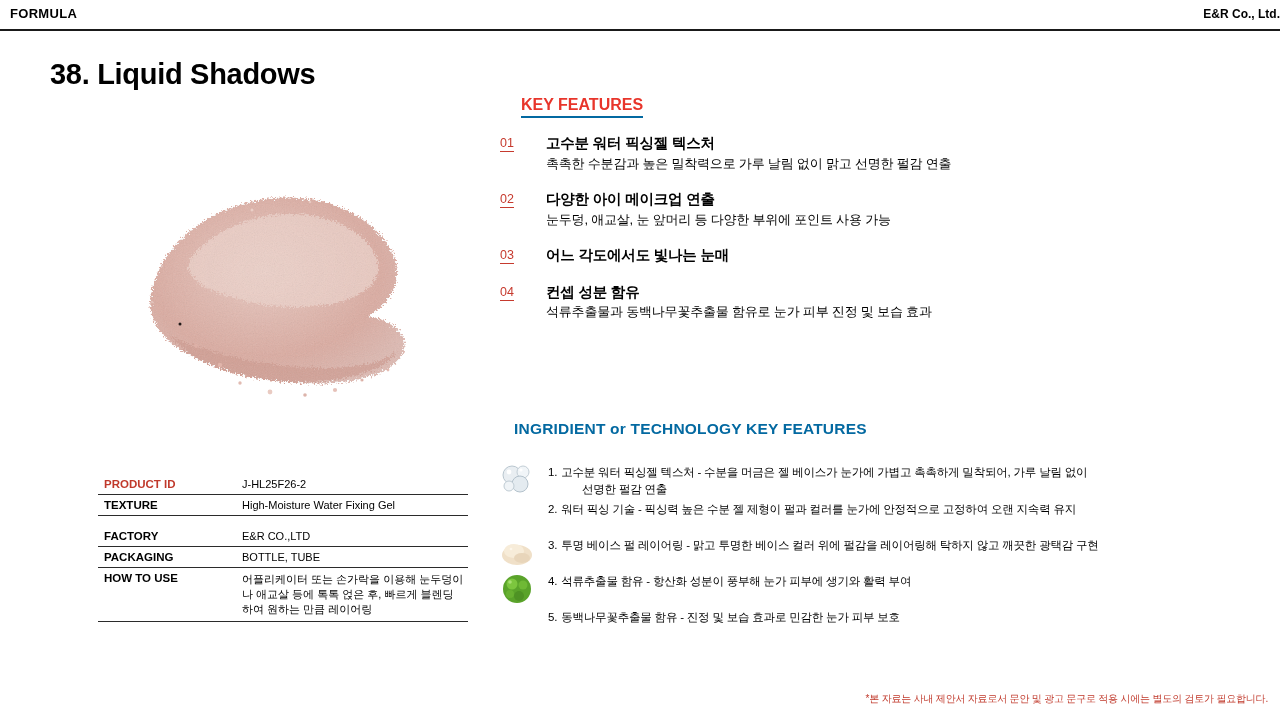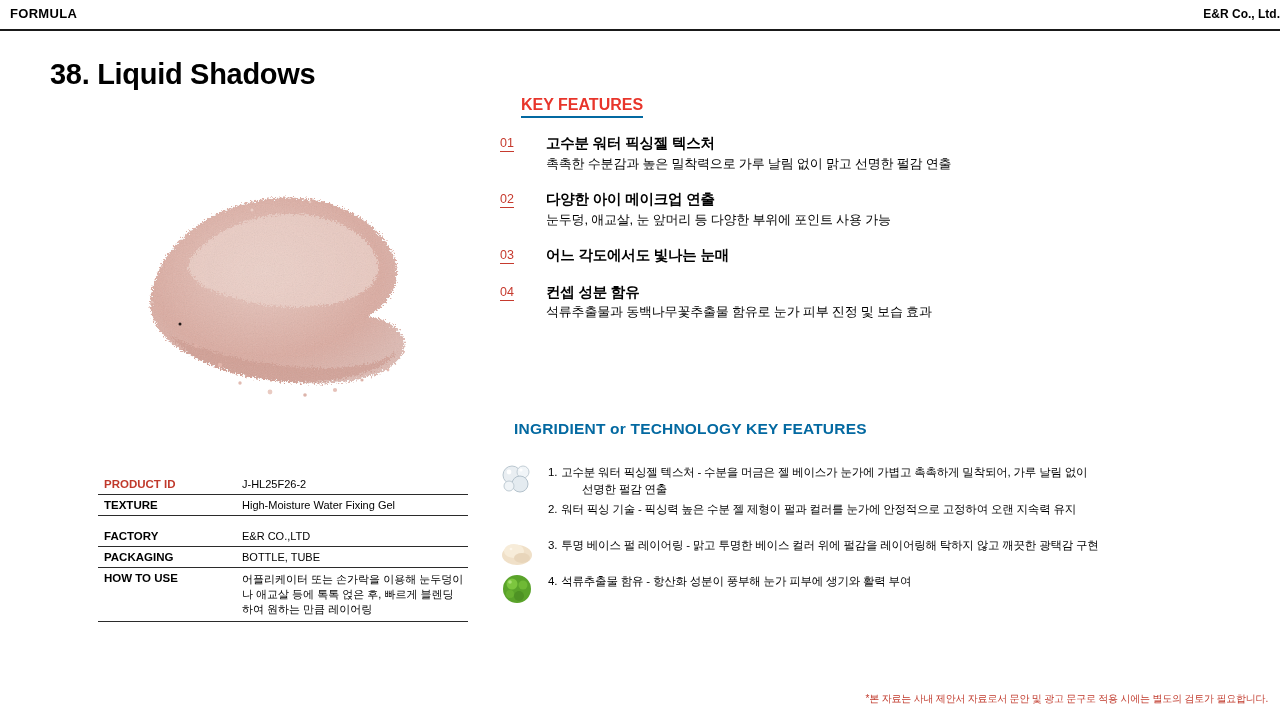--- a/index.html
+++ b/index.html
@@ -344,16 +344,21 @@
         <circle cx="19" cy="25" r="5" fill="#4e9224"></circle>
         <circle cx="10" cy="23" r="4" fill="#68b131"></circle>
         <circle cx="10" cy="11" r="1.8" fill="#a8e072"></circle>
       </svg>
     </span>
     <div class="ing-txt">
       <span class="idx">4.</span><span>석류추출물 함유 - 항산화 성분이 풍부해 눈가 피부에 생기와 활력 부여</span>
     </div>
   </div>
 
+  <div class="ing-row">
+    <div class="ing-txt">
+      <span class="idx">5.</span><span>동백나무꽃추출물 함유 - 진정 및 보습 효과로 민감한 눈가 피부 보호</span>
+    </div>
+  </div>
 
 </div>
 
 <div class="footnote">*본 자료는 사내 제안서 자료로서 문안 및 광고 문구로 적용 시에는 별도의 검토가 필요합니다.</div>
 
 </body></html>

